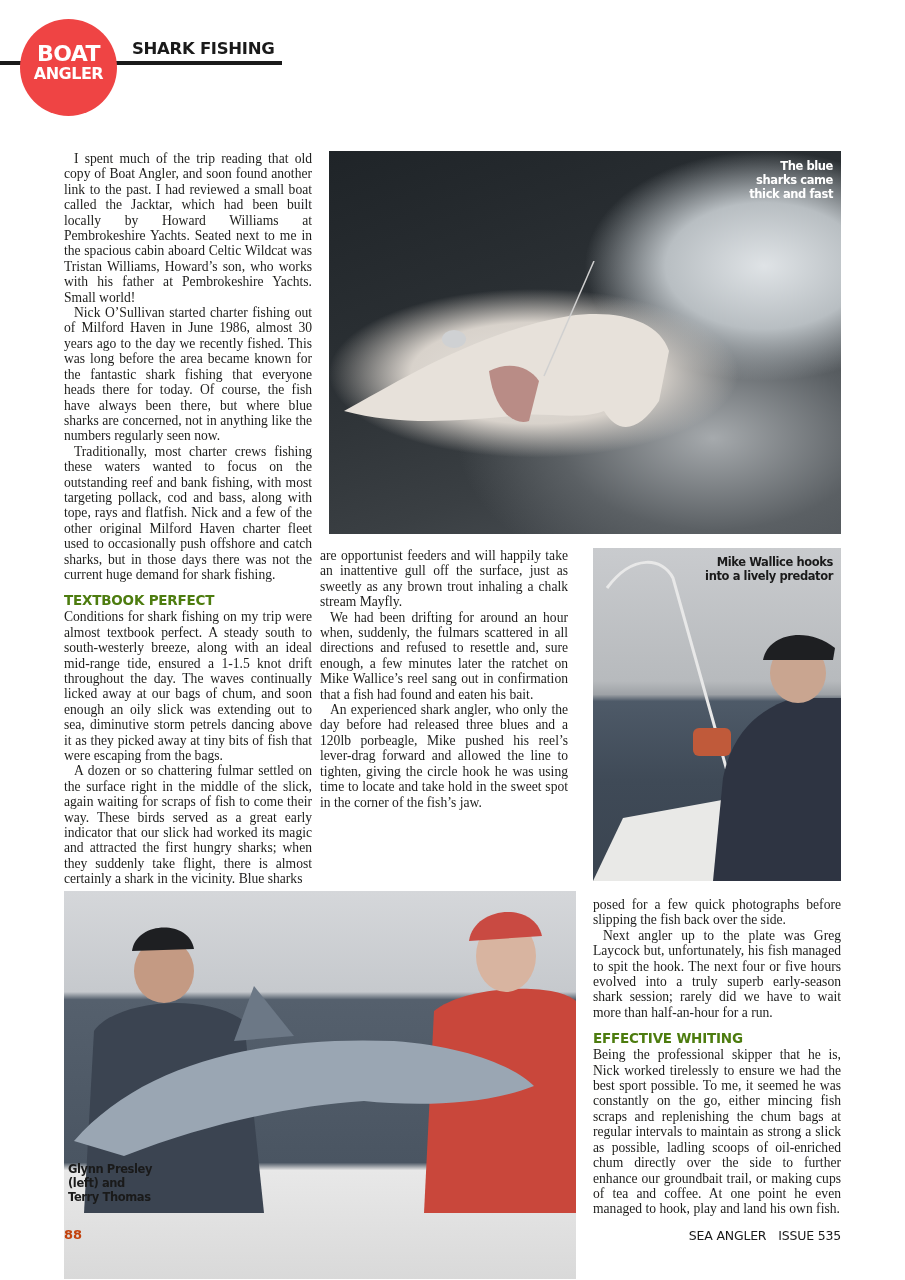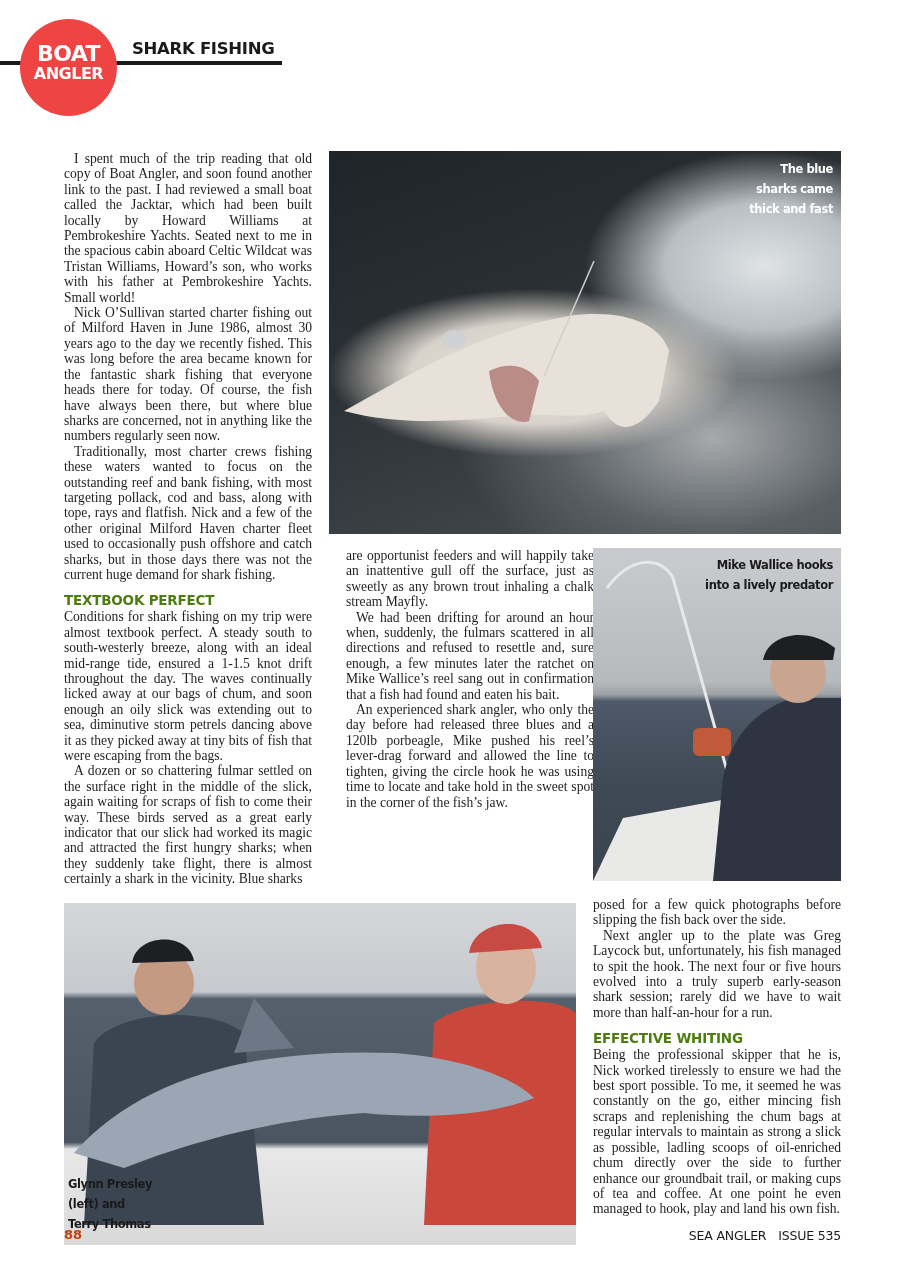--- a/index.html
+++ b/index.html
@@ -11,37 +11,37 @@
   .logo .l1 { position: absolute; left: 0; right: 0; top: 23px; font-size: 22px; letter-spacing: -0.5px; line-height: 24px; }
   .logo .l2 { position: absolute; left: 0; right: 0; top: 46px; font-size: 16px; letter-spacing: -0.5px; line-height: 18px; }
   .section-title { position: absolute; left: 132px; top: 39px; font-family: "DejaVu Sans", sans-serif; font-weight: bold; font-size: 16.5px; letter-spacing: -0.3px; color: #1a1a1a; }
 
   
   .col { position: absolute; font-size: 13.6px; line-height: 15.4px; text-align: justify; hyphens: auto; }
   .col p { margin: 0; text-indent: 10px; }
   .col p.noindent { text-indent: 0; }
   .col h3 { margin: 10px 0 1px 0; font-family: "DejaVu Sans", sans-serif; font-weight: bold; font-size: 13.5px; letter-spacing: -0.2px; line-height: 16px; color: #4d7c0f; }
   .col1 { left: 64px; top: 151px; width: 248px; }
-  .col2 { left: 346px; top: 548px; width: 248px; }
+  .col2 { left: 320px; top: 548px; width: 248px; }
   .col3 { left: 593px; top: 897px; width: 248px; }
 
   
   .photo { position: absolute; overflow: hidden; }
   .photo1 { left: 329px; top: 151px; width: 512px; height: 383px; background:
       radial-gradient(ellipse 40% 22% at 40% 58%, #e6e2dd 0%, #d8d2cb 60%, rgba(200,195,190,0) 100%),
       radial-gradient(ellipse 35% 30% at 85% 30%, #dfe3e6 0%, #b8bec2 55%, rgba(120,125,130,0) 100%),
       radial-gradient(ellipse 50% 40% at 75% 75%, #a6aaad 0%, #5b6064 60%, rgba(40,44,48,0) 100%),
       linear-gradient(160deg, #1f2428 0%, #2b3034 40%, #3a3f43 70%, #50555a 100%); }
   .shark1 { position: absolute; left: 10px; top: 110px; width: 330px; height: 175px; }
   .photo2 { left: 593px; top: 548px; width: 248px; height: 333px; background:
       linear-gradient(180deg, #c9cbce 0%, #b7babd 40%, #9ea2a6 44%, #4e5a68 46%, #3f4a57 70%, #3a4450 100%); }
-  .photo3 { left: 64px; top: 891px; width: 512px; height: 342px; background:
-      linear-gradient(180deg, #d5d7da 0%, #c6c9cd 26%, #55606d 28%, #4a5562 70%, #e8e8e8 72%, #d9d9d9 100%); margin-top: 12px; }
+  .photo3 { left: 64px; top: 891px; width: 512px; height: 388px; background:
+      linear-gradient(180deg, #d5d7da 0%, #c6c9cd 26%, #55606d 28%, #4a5562 70%, #e8e8e8 72%, #d9d9d9 100%); }
 
-  .caption { position: absolute; font-family: "DejaVu Sans", sans-serif; font-weight: bold; font-size: 11.5px; line-height: 20px; letter-spacing: -0.4px; }
+  .caption { position: absolute; font-family: "DejaVu Sans", sans-serif; font-weight: bold; font-size: 11.5px; line-height: 14px; letter-spacing: -0.4px; }
   .cap1 { right: 8px; top: 8px; text-align: right; color: #ffffff; }
   .cap2 { right: 8px; top: 7px; text-align: right; color: #1a1a1a; }
   .cap3 { left: 4px; top: 271px; text-align: left; color: #1a1a1a; }
 
   
   .page-num { position: absolute; left: 64px; top: 1227px; font-family: "DejaVu Sans", sans-serif; font-weight: bold; font-size: 13px; color: #c2410c; }
   .issue { position: absolute; right: 64px; top: 1228px; font-family: "DejaVu Sans", sans-serif; font-size: 12.5px; letter-spacing: -0.2px; color: #1a1a1a; }
   .issue span + span { margin-left: 12px; }
 </style>
 </head>

